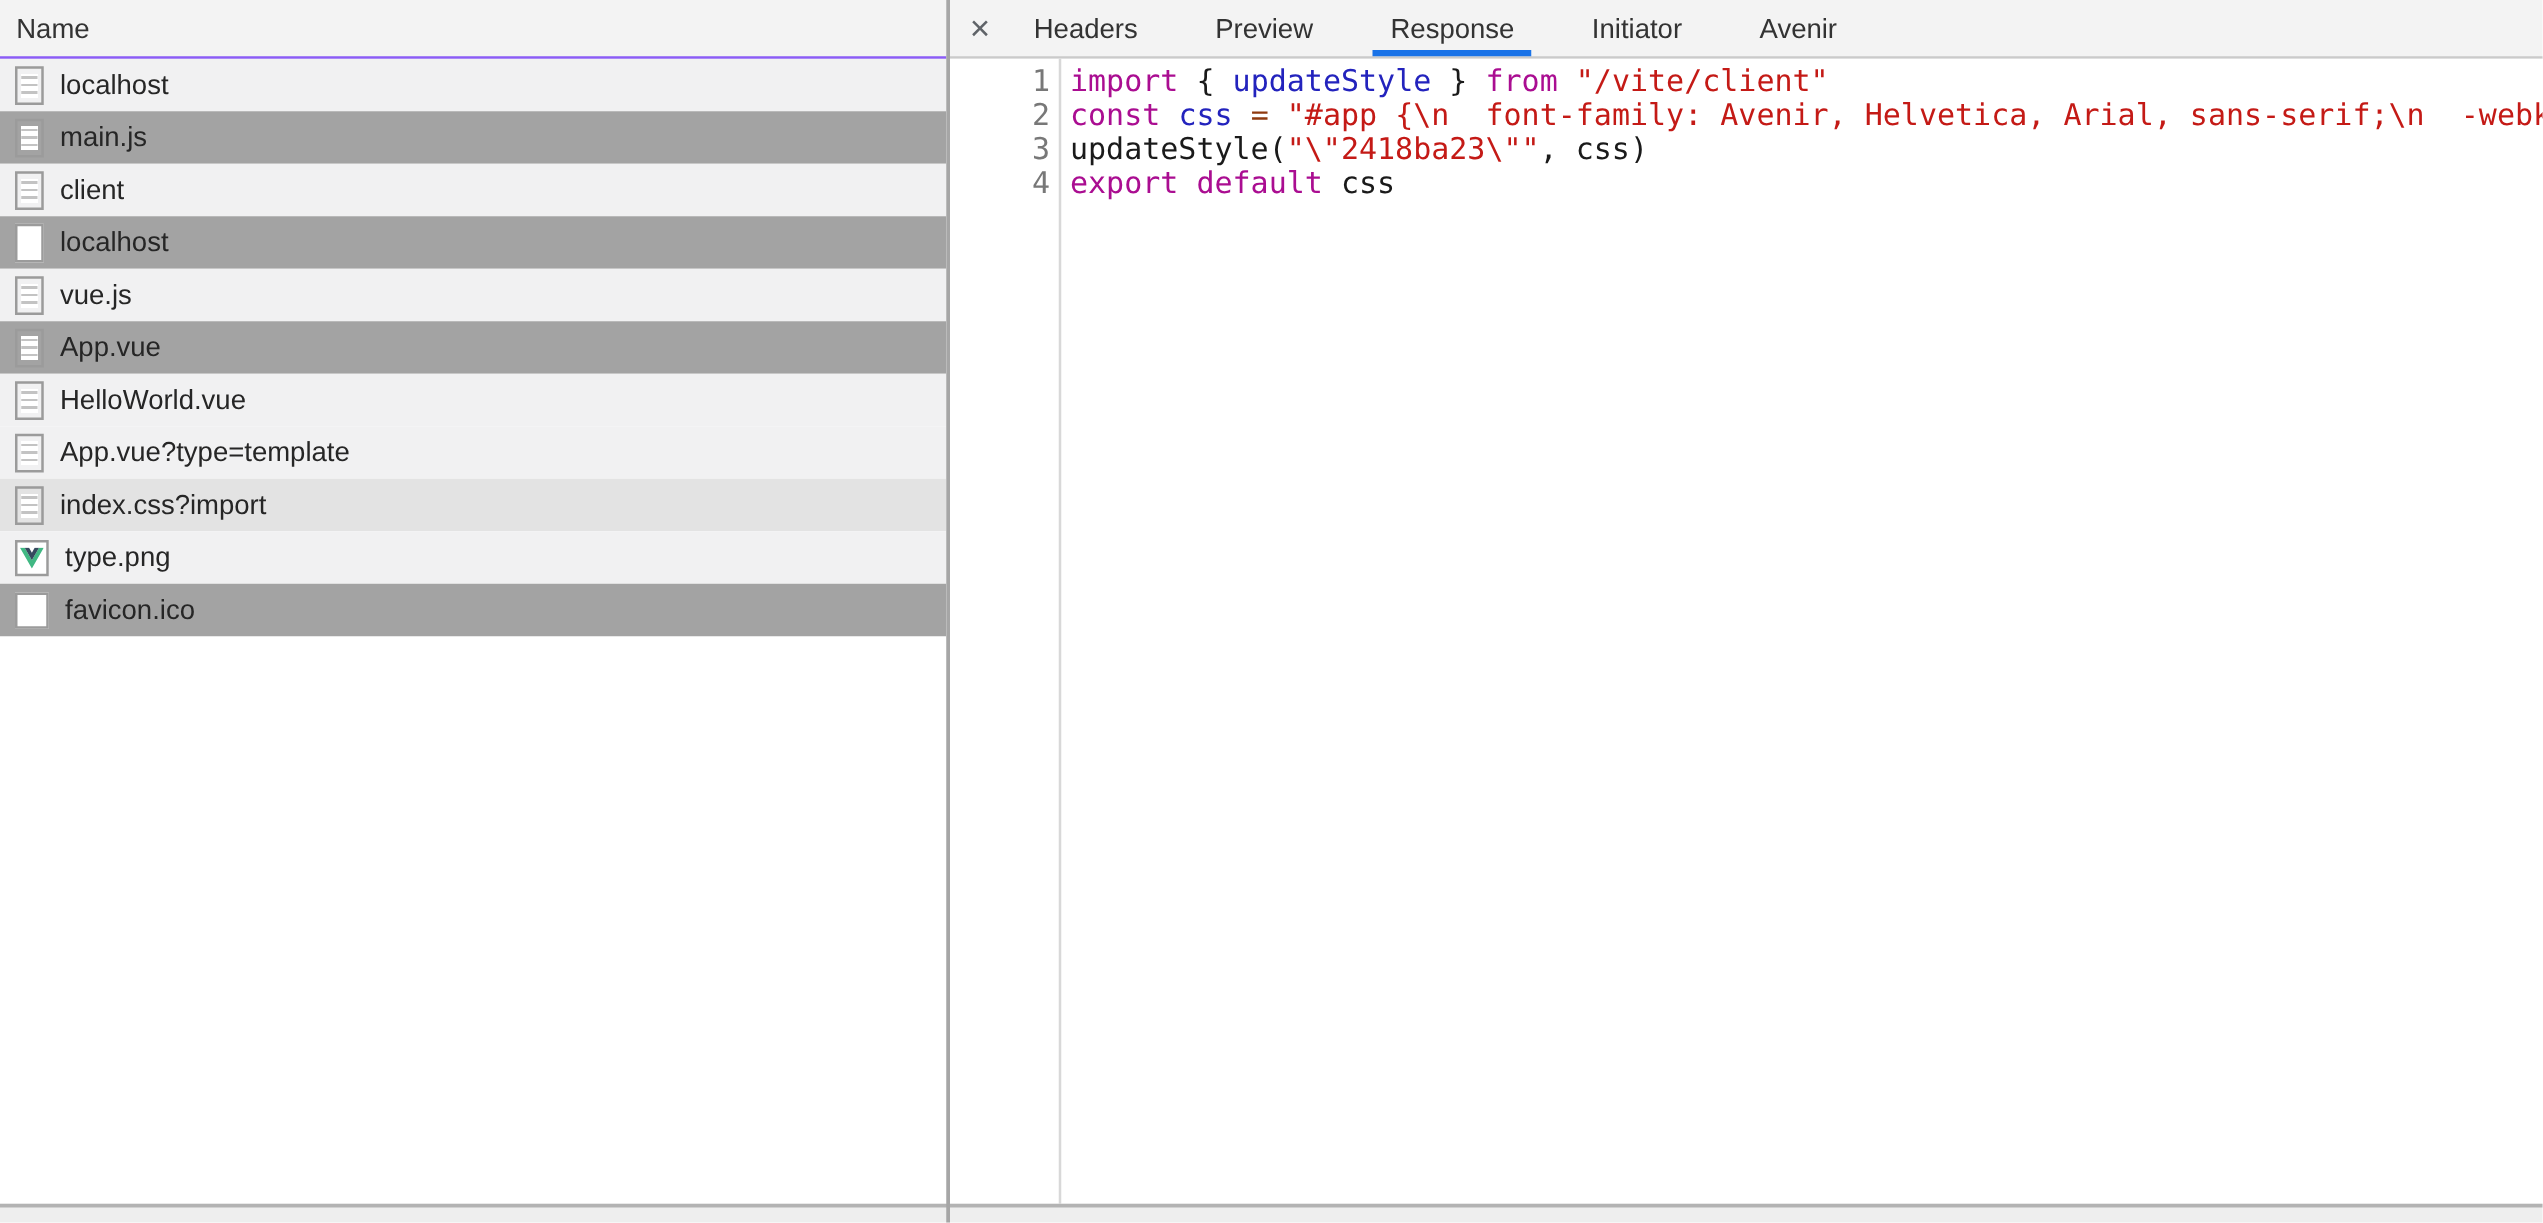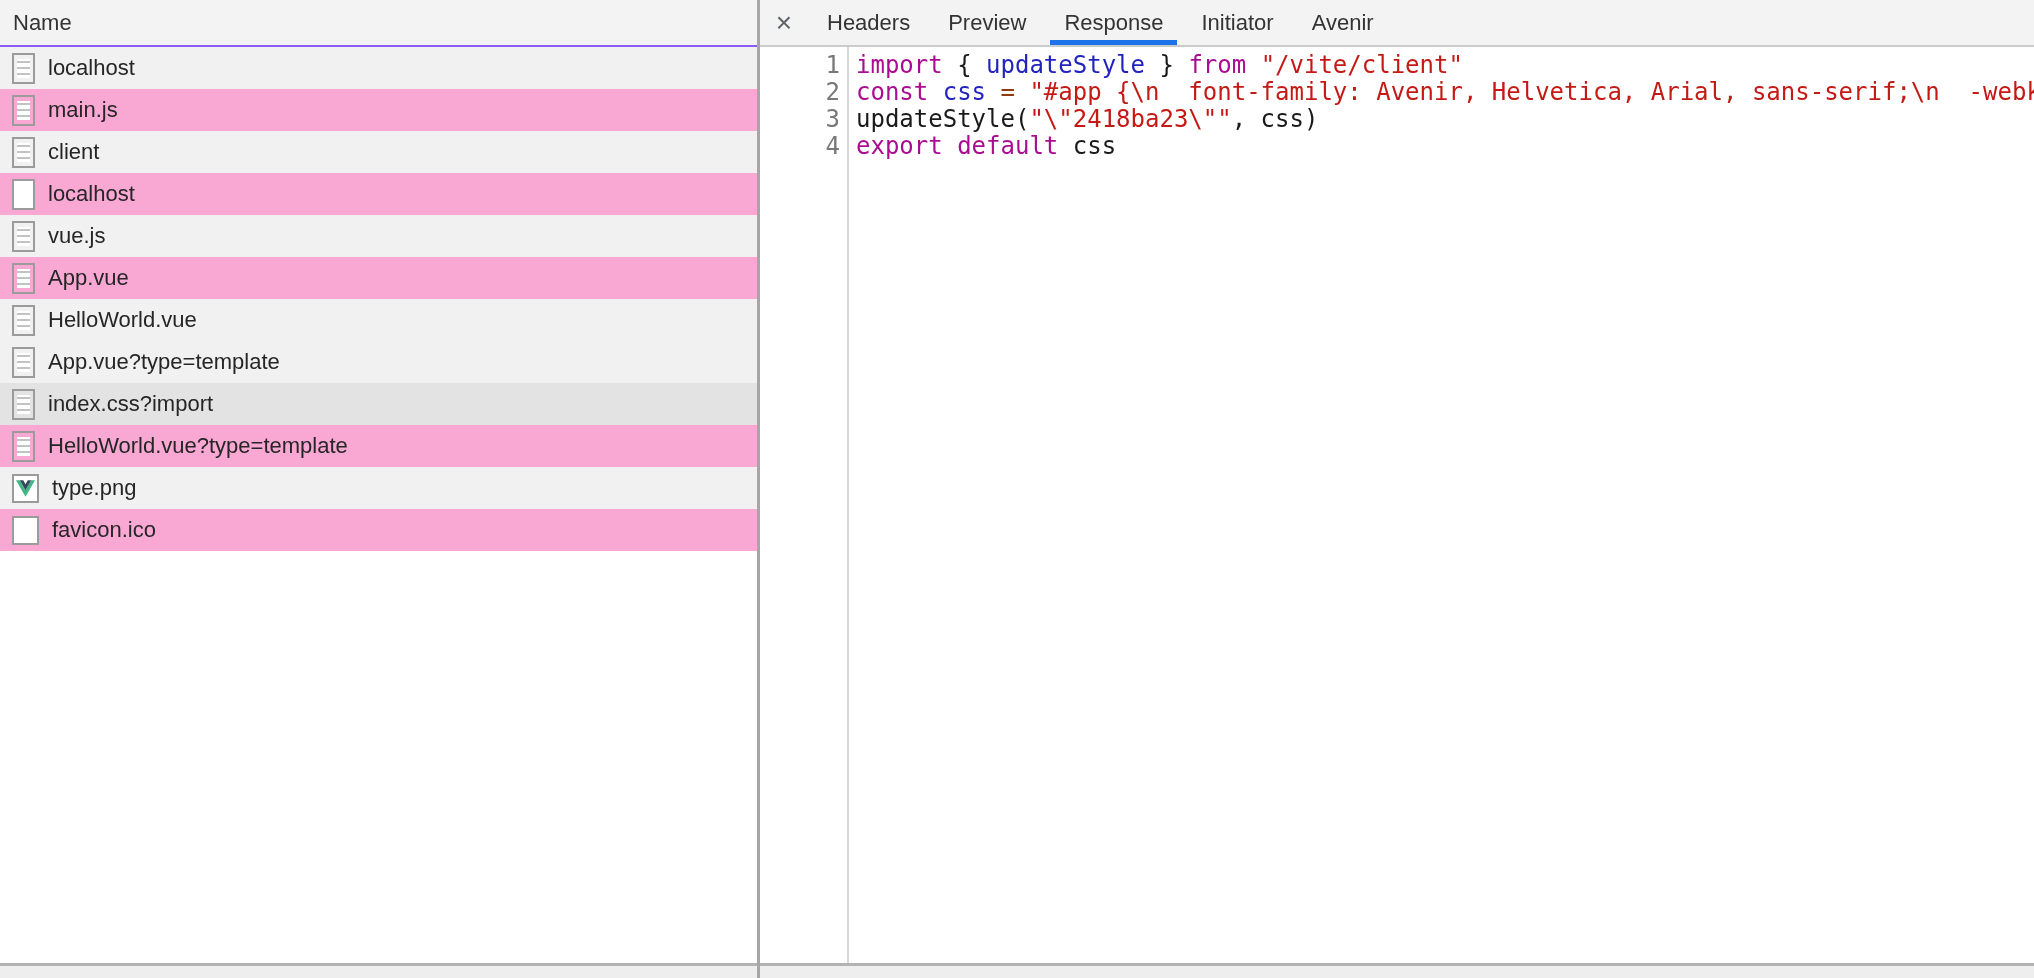--- a/index.html
+++ b/index.html
@@ -15,21 +15,21 @@
   }
   .name-header{
     height:45px;background:var(--toolbar-bg,#f3f3f3);
     border-bottom:2px solid #8b5cf6;
     display:flex;align-items:center;padding-left:13px;
     font-size:22px;color:#333333;
   }
   .rows{position:absolute;top:47px;left:0;right:0;bottom:15px;overflow:hidden;}
   .request-row{
     height:42px;display:flex;align-items:center;padding-left:12px;
-    font-size:22px;color:#262626;background:#f9a8d4;
+    font-size:22px;color:#262626;background:#a3a3a3;
   }
   .request-row.stripe{background:var(--row-stripe,#f1f1f2);}
   .request-row.selected{background:var(--row-selected,#e3e3e3);}
   .row-label{margin-left:13px;white-space:nowrap;}
   
   .icon{flex:none;box-sizing:border-box;background:#ffffff;}
   .script-file-icon,.blank-file-icon{
     width:23px;height:31px;border:2px solid #9b9b9b;
   }
   .script-file-icon{
@@ -133,24 +133,20 @@
           <span class="row-label">HelloWorld.vue</span>
         </div>
         <div class="request-row stripe">
           <span class="icon script-file-icon"></span>
           <span class="row-label">App.vue?type=template</span>
         </div>
         <div class="request-row selected">
           <span class="icon script-file-icon"></span>
           <span class="row-label">index.css?import</span>
         </div>
-        <div class="request-row">
-          <span class="icon script-file-icon"></span>
-          <span class="row-label">HelloWorld.vue?type=template</span>
-        </div>
         <div class="request-row stripe">
           <span class="icon vue-logo-image-icon">
   <svg width="19" height="17" viewBox="0 0 262 227">
     <path fill="#41b883" d="M0 0h52l79 136L210 0h52L131 227z"></path>
     <path fill="#35495e" d="M52 0h48l31 54L162 0h48l-79 137z"></path>
   </svg>
 </span>
           <span class="row-label">type.png</span>
         </div>
         <div class="request-row">
@@ -158,21 +154,21 @@
           <span class="row-label">favicon.ico</span>
         </div>
       </div>
   </aside>
 
   <div class="v-divider"></div>
 
   <section class="right-panel">
     <div class="tab-bar">
       <button class="close-btn">×</button>
-      <nav id="tabs" style="display:flex;">
+      <nav id="tabs" style="display:flex;gap:24px;">
           <button class="tab">Headers</button>
           <button class="tab">Preview</button>
           <button class="tab active">Response</button>
           <button class="tab">Initiator</button>
           <button class="tab">Avenir</button>
         </nav>
     </div>
     <div class="code-area">
       <div class="gutter" id="gutter">
           <div class="code-line">1</div>

